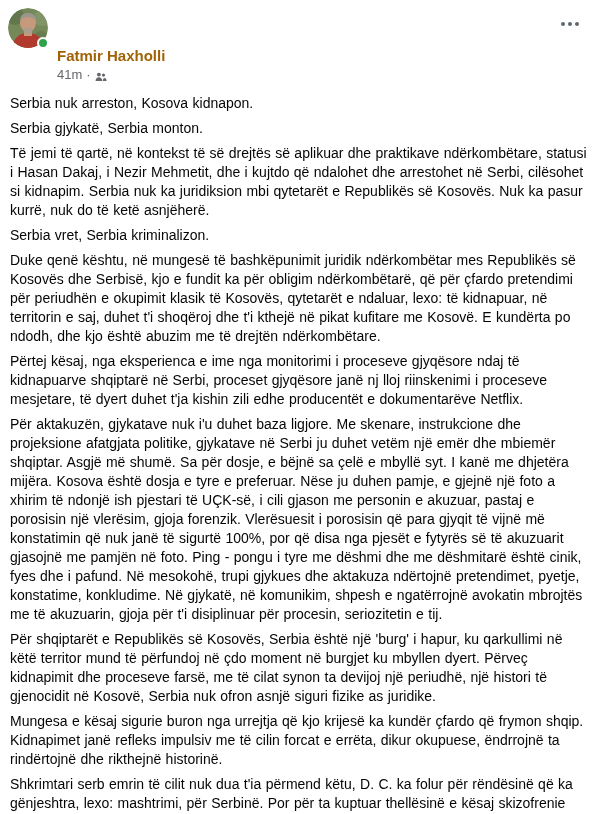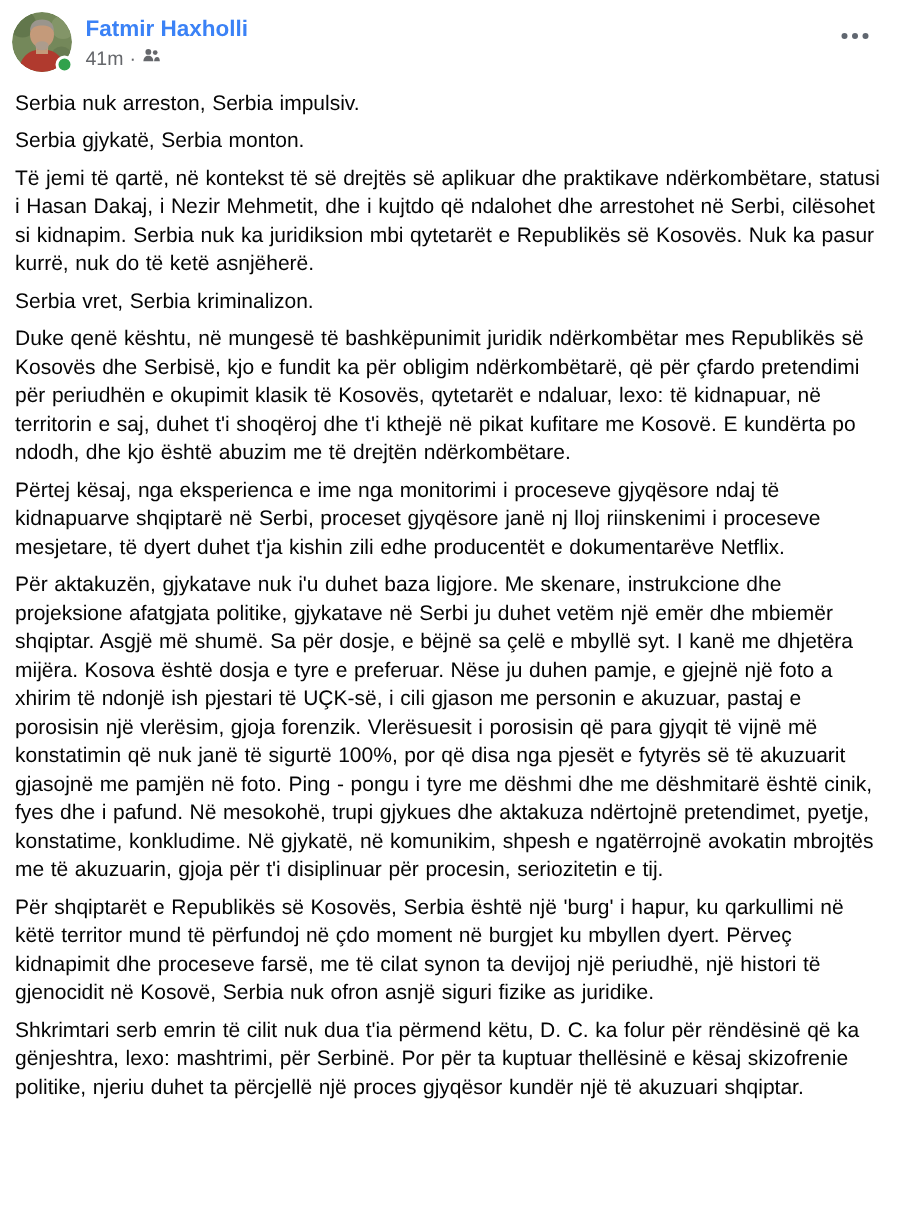--- a/index.html
+++ b/index.html
@@ -28,27 +28,28 @@
     right: -1px; bottom: -1px;
     width: 12px; height: 12px;
     border-radius: 50%;
     background: #31a24c;
     border: 2px solid #ffffff;
   }
   .header-text { margin-left: 9px; padding-top: 2px; }
   .author-name {
     font-size: 15px;
     font-weight: 700;
-    color: #3b82f6;
+    color: #a16207;
     line-height: 19px;
     cursor: pointer;
+    margin-top: 36px;
   }
   .meta-row {
     display: flex;
-    align-items: flex-start;
+    align-items: flex-end;
     gap: 4px;
     color: #65676b;
     font-size: 13px;
     line-height: 17px;
     margin-top: 1px;
   }
   .meta-row .timestamp { cursor: pointer; }
   .audience-icon { display: inline-flex; margin-top: 1px; }
   .more-btn {
     position: absolute;
@@ -127,24 +128,25 @@
     <div class="more-btn">
       <i></i>
       <i></i>
       <i></i>
     </div>
 
   </div>
 
   <div class="post-body">
 
-  <p>Serbia nuk arreston, Serbia impulsiv.</p>
+  <p>Serbia nuk arreston, Kosova kidnapon.</p>
       <p>Serbia gjykatë, Serbia monton.</p>
       <p>Të jemi të qartë, në kontekst të së drejtës së aplikuar dhe praktikave ndërkombëtare, statusi i Hasan Dakaj, i Nezir Mehmetit, dhe i kujtdo që ndalohet dhe arrestohet në Serbi, cilësohet si kidnapim. Serbia nuk ka juridiksion mbi qytetarët e Republikës së Kosovës. Nuk ka pasur kurrë, nuk do të ketë asnjëherë.</p>
       <p>Serbia vret, Serbia kriminalizon.</p>
       <p>Duke qenë kështu, në mungesë të bashkëpunimit juridik ndërkombëtar mes Republikës së Kosovës dhe Serbisë, kjo e fundit ka për obligim ndërkombëtarë, që për çfardo pretendimi për periudhën e okupimit klasik të Kosovës, qytetarët e ndaluar, lexo: të kidnapuar, në territorin e saj, duhet t'i shoqëroj dhe t'i kthejë në pikat kufitare me Kosovë. E kundërta po ndodh, dhe kjo është abuzim me të drejtën ndërkombëtare.</p>
       <p>Përtej kësaj, nga eksperienca e ime nga monitorimi i proceseve gjyqësore ndaj të kidnapuarve shqiptarë në Serbi, proceset gjyqësore janë nj lloj riinskenimi i proceseve mesjetare, të dyert duhet t'ja kishin zili edhe producentët e dokumentarëve Netflix.</p>
       <p>Për aktakuzën, gjykatave nuk i'u duhet baza ligjore. Me skenare, instrukcione dhe projeksione afatgjata politike, gjykatave në Serbi ju duhet vetëm një emër dhe mbiemër shqiptar. Asgjë më shumë. Sa për dosje, e bëjnë sa çelë e mbyllë syt. I kanë me dhjetëra mijëra. Kosova është dosja e tyre e preferuar. Nëse ju duhen pamje, e gjejnë një foto a xhirim të ndonjë ish pjestari të UÇK-së, i cili gjason me personin e akuzuar, pastaj e porosisin një vlerësim, gjoja forenzik. Vlerësuesit i porosisin që para gjyqit të vijnë më konstatimin që nuk janë të sigurtë 100%, por që disa nga pjesët e fytyrës së të akuzuarit gjasojnë me pamjën në foto. Ping - pongu i tyre me dëshmi dhe me dëshmitarë është cinik, fyes dhe i pafund. Në mesokohë, trupi gjykues dhe aktakuza ndërtojnë pretendimet, pyetje, konstatime, konkludime. Në gjykatë, në komunikim, shpesh e ngatërrojnë avokatin mbrojtës me të akuzuarin, gjoja për t'i disiplinuar për procesin, seriozitetin e tij.</p>
       <p>Për shqiptarët e Republikës së Kosovës, Serbia është një 'burg' i hapur, ku qarkullimi në këtë territor mund të përfundoj në çdo moment në burgjet ku mbyllen dyert. Përveç kidnapimit dhe proceseve farsë, me të cilat synon ta devijoj një periudhë, një histori të gjenocidit në Kosovë, Serbia nuk ofron asnjë siguri fizike as juridike.</p>
+      <p>Mungesa e kësaj sigurie buron nga urrejtja që kjo krijesë ka kundër çfardo që frymon shqip. Kidnapimet janë refleks impulsiv me të cilin forcat e errëta, dikur okupuese, ëndrrojnë ta rindërtojnë dhe rikthejnë historinë.</p>
       <p>Shkrimtari serb emrin të cilit nuk dua t'ia përmend këtu, D. C. ka folur për rëndësinë që ka gënjeshtra, lexo: mashtrimi, për Serbinë. Por për ta kuptuar thellësinë e kësaj skizofrenie politike, njeriu duhet ta përcjellë një proces gjyqësor kundër një të akuzuari shqiptar.</p>
     </div>
 
 </div>
 
 </body></html>

